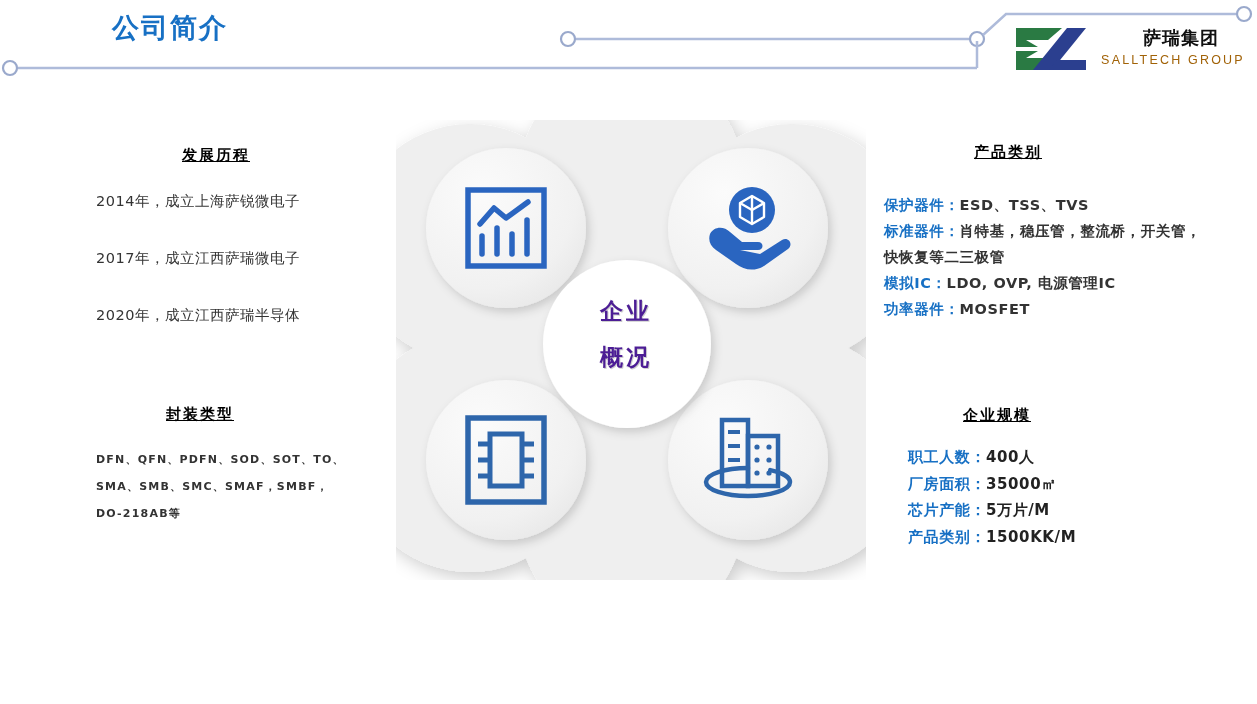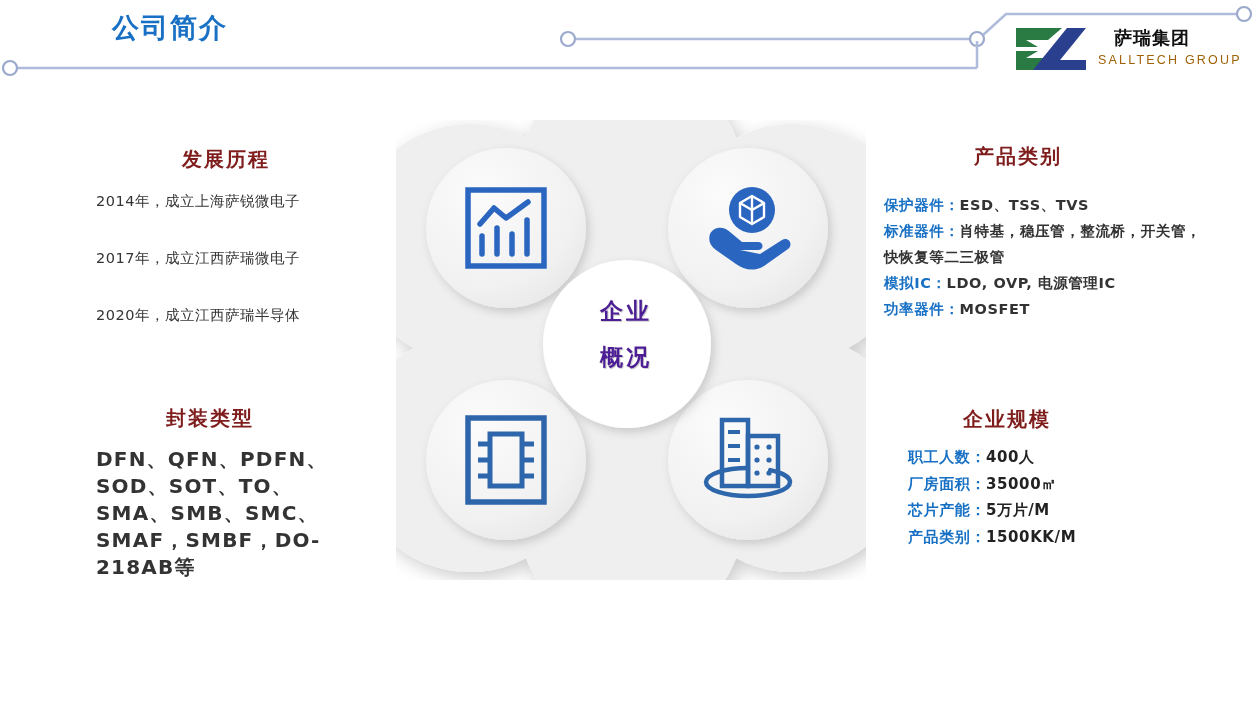--- a/index.html
+++ b/index.html
@@ -5,21 +5,21 @@
   html,body{margin:0;padding:0;}
   body{
     width:1257px;height:704px;
     background:#ffffff;
     font-family:"Liberation Sans","DejaVu Sans",sans-serif;
     overflow:hidden;position:relative;
   }
   .slide{position:absolute;inset:0;}
 
   
-  .header{position:absolute;left:0;top:0;width:1149px;height:95px;}
+  .header{position:absolute;left:0;top:0;width:1149px;height:95px;text-align:center;}
   .page-title{
     position:absolute;left:112px;top:10px;
     font-size:27px;font-weight:bold;color:#1770c4;
     letter-spacing:2px;
     font-family:"DejaVu Sans","Liberation Sans",sans-serif;
   }
   .hdr-svg{position:absolute;left:0;top:0;}
 
   .logo{position:absolute;left:1012px;top:24px;width:236px;height:56px;}
   .logo-mark{position:absolute;left:0;top:2px;width:78px;height:46px;}
@@ -31,37 +31,38 @@
   }
   .logo-en{
     font-family:"Liberation Sans",sans-serif;
     font-size:12.5px;color:#a16207;letter-spacing:2.2px;
     line-height:16px;white-space:nowrap;
   }
 
   
   .sec-title{
     position:absolute;
-    font-size:20px;font-weight:bold;color:#7f1d1d;
+    font-size:15px;font-weight:bold;color:#000000;
     letter-spacing:2px;white-space:nowrap;
     font-family:"DejaVu Sans","Liberation Sans",sans-serif;
+    text-decoration:underline;
   }
 
   
   .timeline{position:absolute;left:96px;top:192px;width:300px;}
   .timeline .row{
     font-family:"DejaVu Sans","Liberation Sans",sans-serif;
     font-size:14.5px;font-weight:normal;color:#333333;
     letter-spacing:0.5px;margin-bottom:38px;white-space:nowrap;
   }
 
   .packages{
     position:absolute;left:96px;top:446px;width:252px;
     font-family:"DejaVu Sans","Liberation Sans",sans-serif;
-    font-size:20px;font-weight:bold;color:#333333;
+    font-size:11px;font-weight:bold;color:#333333;
     letter-spacing:1.2px;line-height:27px;
   }
 
   
   .products{
     position:absolute;left:884px;top:192px;width:330px;
     font-family:"DejaVu Sans","Liberation Sans",sans-serif;
     font-size:14.5px;font-weight:bold;
     letter-spacing:0.6px;line-height:26px;color:#333333;
   }

